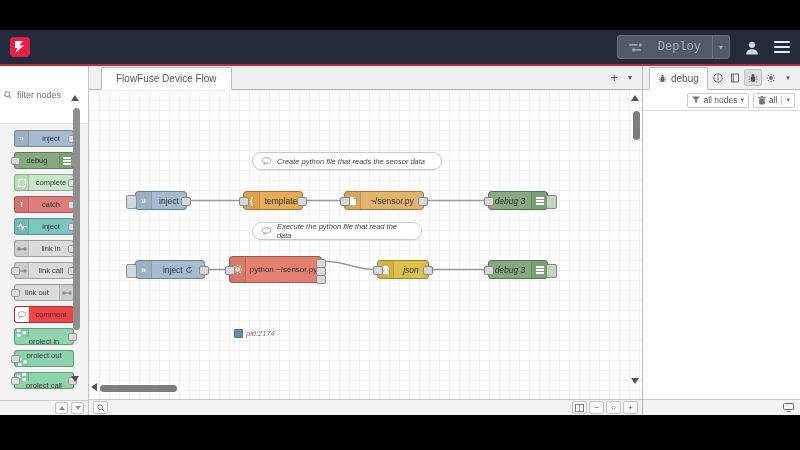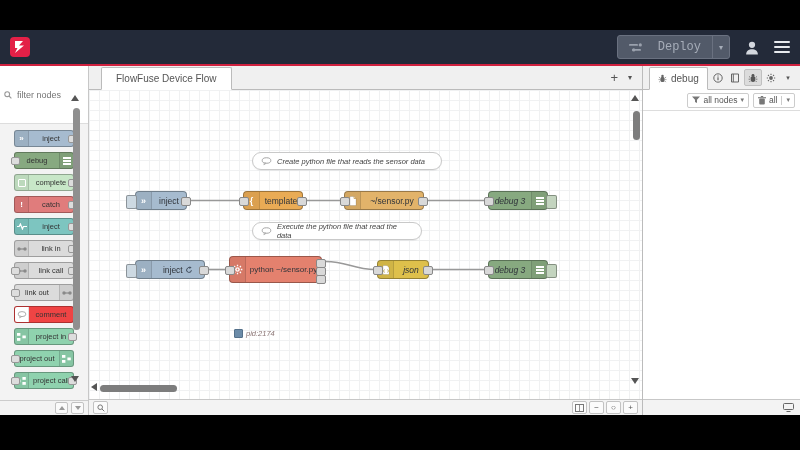--- a/index.html
+++ b/index.html
@@ -35,21 +35,21 @@
             border-radius:3px;display:flex;align-items:center;font-size:7.5px;color:#333;}
   .pic{width:13px;align-self:stretch;display:flex;align-items:center;justify-content:center;
        background:rgba(0,0,0,.06);color:#fff;font-weight:bold;font-size:8px;flex:none;}
   .pic.l{border-right:1px solid rgba(0,0,0,.12);border-radius:2px 0 0 2px;}
   .pic.r{border-left:1px solid rgba(0,0,0,.12);border-radius:0 2px 2px 0;}
   .plabel{flex:1;text-align:center;white-space:nowrap;overflow:hidden;}
   .pp{position:absolute;width:7px;height:6px;background:#ddd;border:1px solid #979797;border-radius:2px;top:3.5px;}
   .pp.l{left:-4px;} .pp.r{right:-4px;}
   .c-inject{background:#a6bbcf;} .c-debug{background:#87a980;} .c-complete{background:#c8e7c8;}
   .c-catch{background:#e07c7c;} .c-status{background:#7dc5c0;} .c-link{background:#dbdbdb;}
-  .c-comment{background:#ef4444;} .c-project{background:#8fd2ae;}
+  .c-comment{background:#ef4444;} .c-project{background:#8fd2ae;flex-direction:column;}
   .box-ic{width:6px;height:6px;border:1.4px solid #fff;border-radius:1px;}
   .bars{width:8px;height:2px;background:#fff;box-shadow:0 -3px 0 #fff,0 3px 0 #fff;}
   .pal-sb-up{position:absolute;right:9px;top:29px;width:0;height:0;border-left:4px solid transparent;border-right:4px solid transparent;border-bottom:6px solid #555;}
   .pal-sb-thumb{position:absolute;right:8px;top:42px;width:7px;height:222px;background:#8f8f8f;border-radius:4px;}
   .pal-sb-down{position:absolute;right:9px;top:310px;width:0;height:0;border-left:4px solid transparent;border-right:4px solid transparent;border-top:6px solid #555;}
   .pal-footer{height:14px;border-top:1px solid #ccc;background:#f3f3f3;display:flex;align-items:center;justify-content:flex-end;gap:3px;padding:0 4px;}
   .mini-btn{width:11px;height:10px;border:1px solid #c2c2c2;background:#fafafa;border-radius:2px;display:flex;align-items:center;justify-content:center;}
   .tri-up{width:0;height:0;border-left:3px solid transparent;border-right:3px solid transparent;border-bottom:4px solid #999;}
   .tri-down{width:0;height:0;border-left:3px solid transparent;border-right:3px solid transparent;border-top:4px solid #999;}
 

